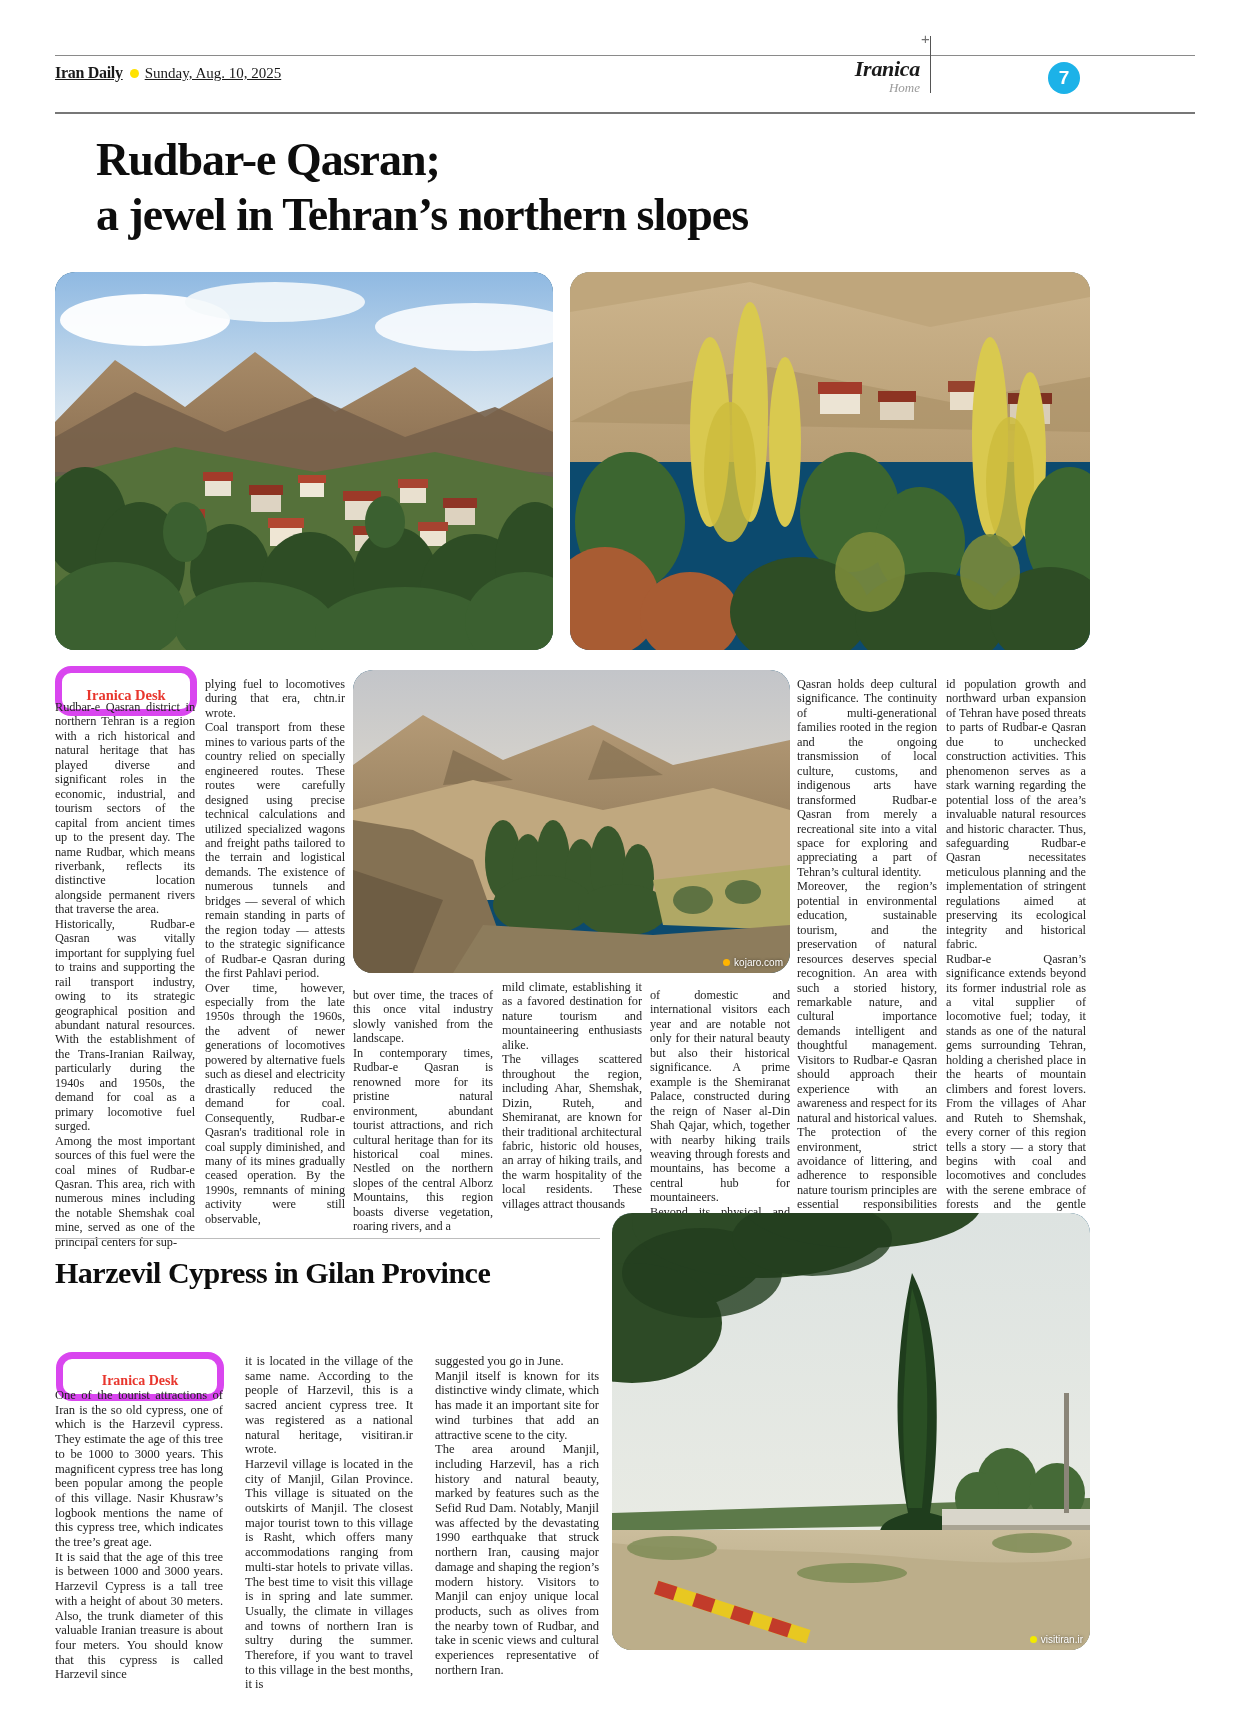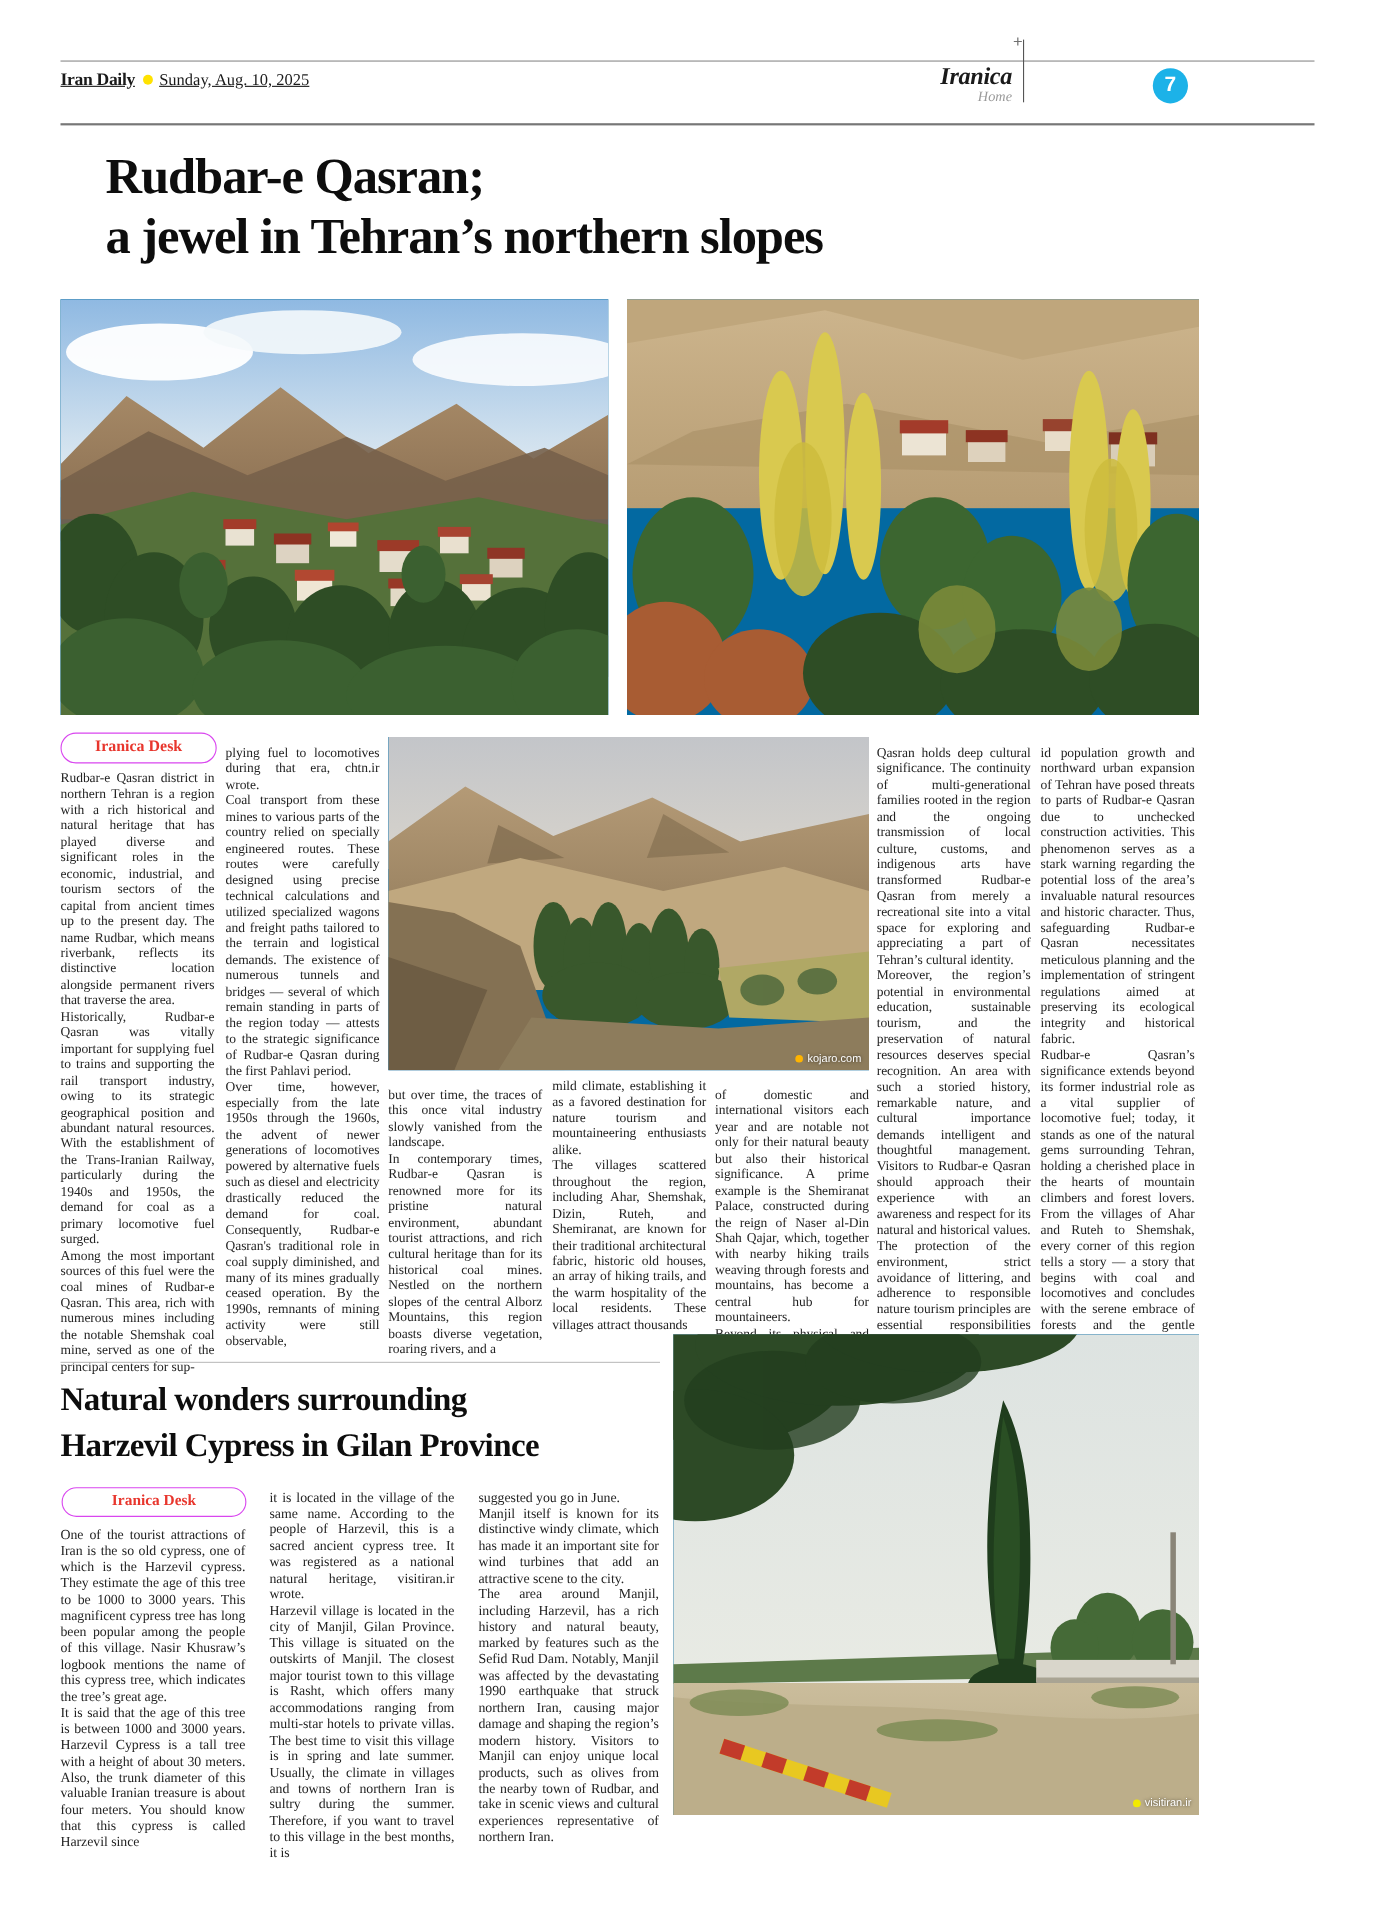--- a/index.html
+++ b/index.html
@@ -24,34 +24,34 @@
   }
   .plus-mark { color:#707070; font-family:"Liberation Sans", sans-serif; font-size:15px; }
 
   
   .headline1 { font-size:46px; line-height:55px; font-weight:bold; letter-spacing:-1px; color:#0d0d0d; }
   .headline2 { font-size:30px; line-height:42px; font-weight:bold; letter-spacing:-0.5px; color:#0d0d0d; }
 
   
   .pill {
     position:absolute; box-sizing:border-box; text-align:center;
-    border:1px solid #d946ef; border-radius:16px; padding:4px 10px 5px;
+    border:7px solid #d946ef; border-radius:16px; padding:14px 10px 5px;
     color:#e8362d; font-weight:bold; font-size:14.5px; background:#fff;
   }
 
   
   .col {
     position:absolute; width:140px;
     font-size:12.3px; line-height:14.45px; letter-spacing:-0.05px;
     text-align:justify; white-space:pre-line; color:#242424;
   }
   .col2w { width:168px; font-size:12.6px; line-height:14.7px; }
 
   
-  .photo { position:absolute; overflow:hidden; background:#0369a1; }
+  .photo { position:absolute; overflow:hidden; background:#0c4a6e;border-radius:20px; }
   .photo svg { display:block; }
   .caption {
     position:absolute; right:7px; bottom:5px; display:flex; align-items:center; gap:4px;
     font-family:"Liberation Sans", sans-serif; font-size:10px; color:#ffffff;
     text-shadow:0 0 3px rgba(0,0,0,.65);
   }
   .cap-dot { width:7px; height:7px; border-radius:50%; display:inline-block; }
 </style>
 </head>
 <body>
@@ -254,21 +254,20 @@
 Beyond its physical and natural attributes, Rudbar-e</div>
   <div class="col" style="left:797px; top:677px;">Qasran holds deep cultural significance. The continuity of multi-generational families rooted in the region and the ongoing transmission of local culture, customs, and indigenous arts have transformed Rudbar-e Qasran from merely a recreational site into a vital space for exploring and appreciating a part of Tehran’s cultural identity.
 Moreover, the region’s potential in environmental education, sustainable tourism, and the preservation of natural resources deserves special recognition. An area with such a storied history, remarkable nature, and cultural importance demands intelligent and thoughtful management. Visitors to Rudbar-e Qasran should approach their experience with an awareness and respect for its natural and historical values. The protection of the environment, strict avoidance of littering, and adherence to responsible nature tourism principles are essential responsibilities shared by both tourists and local authorities.
 In recent decades, the rap-</div>
   <div class="col" style="left:946px; top:677px;">id population growth and northward urban expansion of Tehran have posed threats to parts of Rudbar-e Qasran due to unchecked construction activities. This phenomenon serves as a stark warning regarding the potential loss of the area’s invaluable natural resources and historic character. Thus, safeguarding Rudbar-e Qasran necessitates meticulous planning and the implementation of stringent regulations aimed at preserving its ecological integrity and historical fabric.
 Rudbar-e Qasran’s significance extends beyond its former industrial role as a vital supplier of locomotive fuel; today, it stands as one of the natural gems surrounding Tehran, holding a cherished place in the hearts of mountain climbers and forest lovers. From the villages of Ahar and Ruteh to Shemshak, every corner of this region tells a story — a story that begins with coal and locomotives and concludes with the serene embrace of forests and the gentle sounds of birdsong.</div>
 
   <div class="rule" style="left:55px; top:1238px; width:545px; height:1px; background:#bdbdbd;"></div>
 
   <div class="abs headline2" style="left:55px; top:1252px; width:540px;">
-    <div>Natural wonders surrounding</div>
     <div>Harzevil Cypress in Gilan Province</div>
   </div>
 
   <div class="pill" style="left:56px; top:1352px; width:168px; font-size:14px;">Iranica Desk</div>
 
   <div class="col col2w" style="left:55px;  top:1388px;">One of the tourist attractions of Iran is the so old cypress, one of which is the Harzevil cypress. They estimate the age of this tree to be 1000 to 3000 years. This magnificent cypress tree has long been popular among the people of this village. Nasir Khusraw’s logbook mentions the name of this cypress tree, which indicates the tree’s great age.
 It is said that the age of this tree is between 1000 and 3000 years. Harzevil Cypress is a tall tree with a height of about 30 meters. Also, the trunk diameter of this valuable Iranian treasure is about four meters. You should know that this cypress is called Harzevil since</div>
   <div class="col col2w" style="left:245px; top:1354px;">it is located in the village of the same name. According to the people of Harzevil, this is a sacred ancient cypress tree. It was registered as a national natural heritage, visitiran.ir wrote.
 Harzevil village is located in the city of Manjil, Gilan Province. This village is situated on the outskirts of Manjil. The closest major tourist town to this village is Rasht, which offers many accommodations ranging from multi-star hotels to private villas. The best time to visit this village is in spring and late summer. Usually, the climate in villages and towns of northern Iran is sultry during the summer. Therefore, if you want to travel to this village in the best months, it is</div>
   <div class="col col2w" style="left:435px; top:1354px; width:164px;">suggested you go in June.

